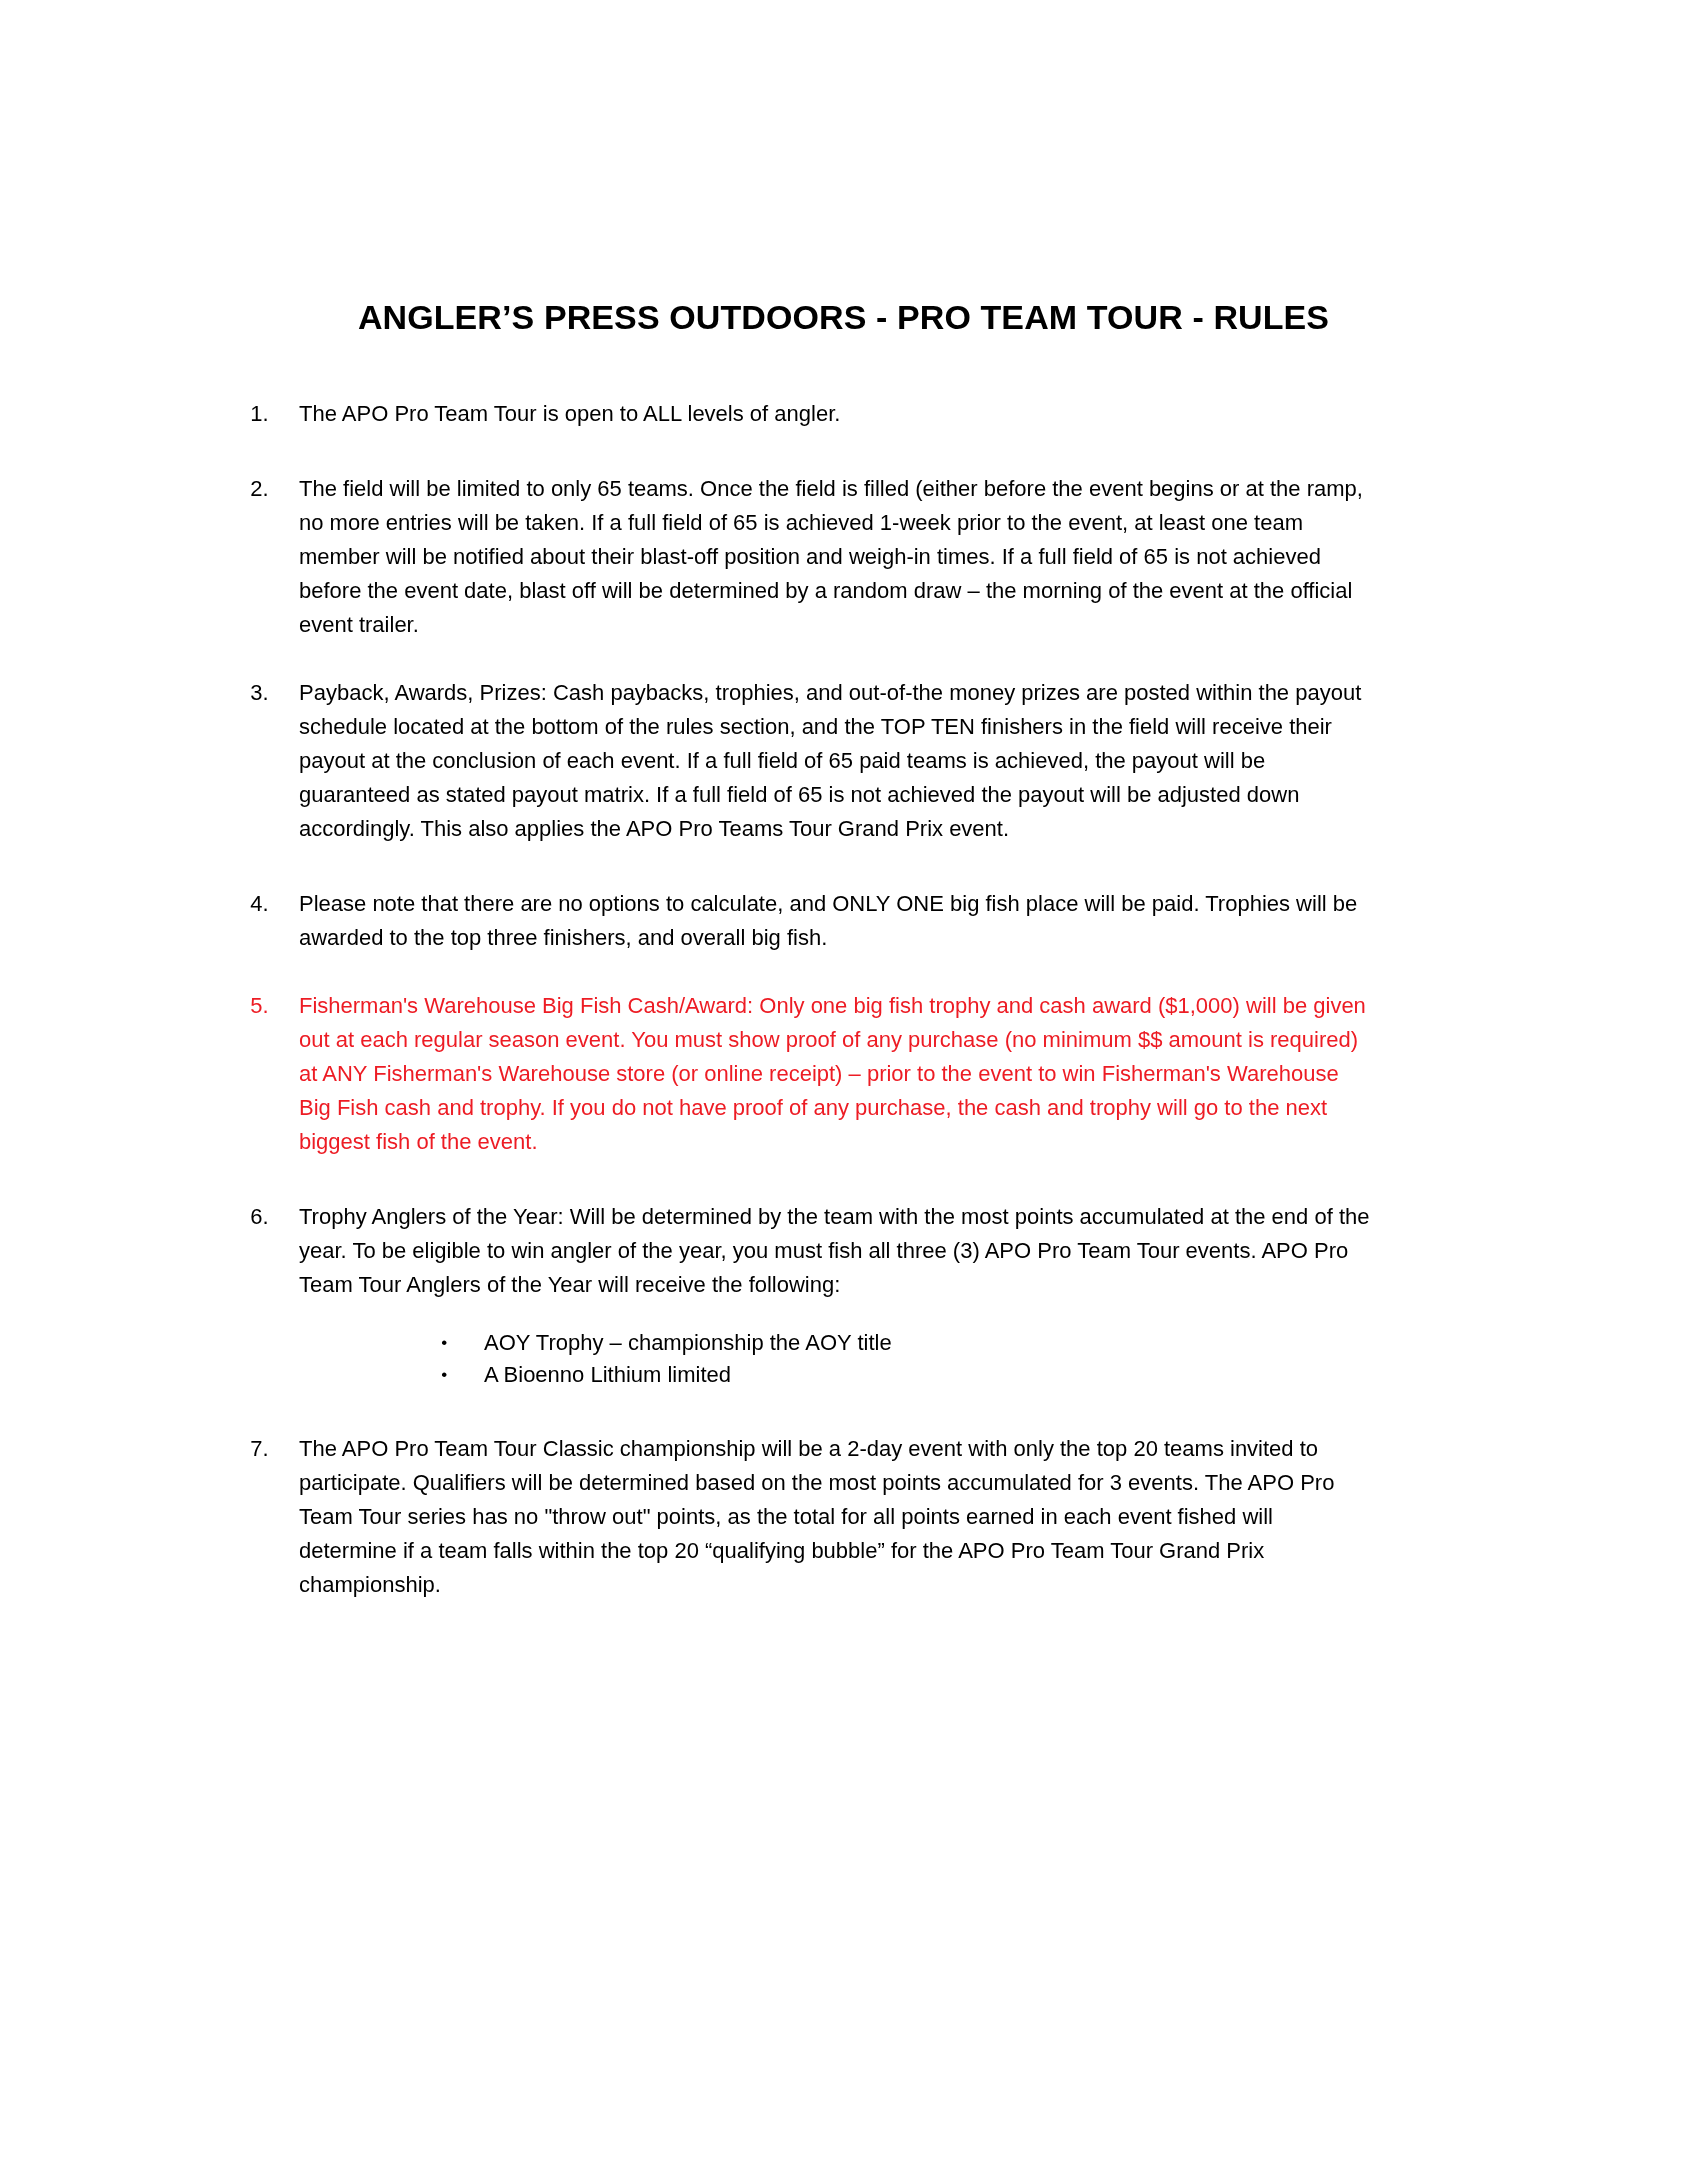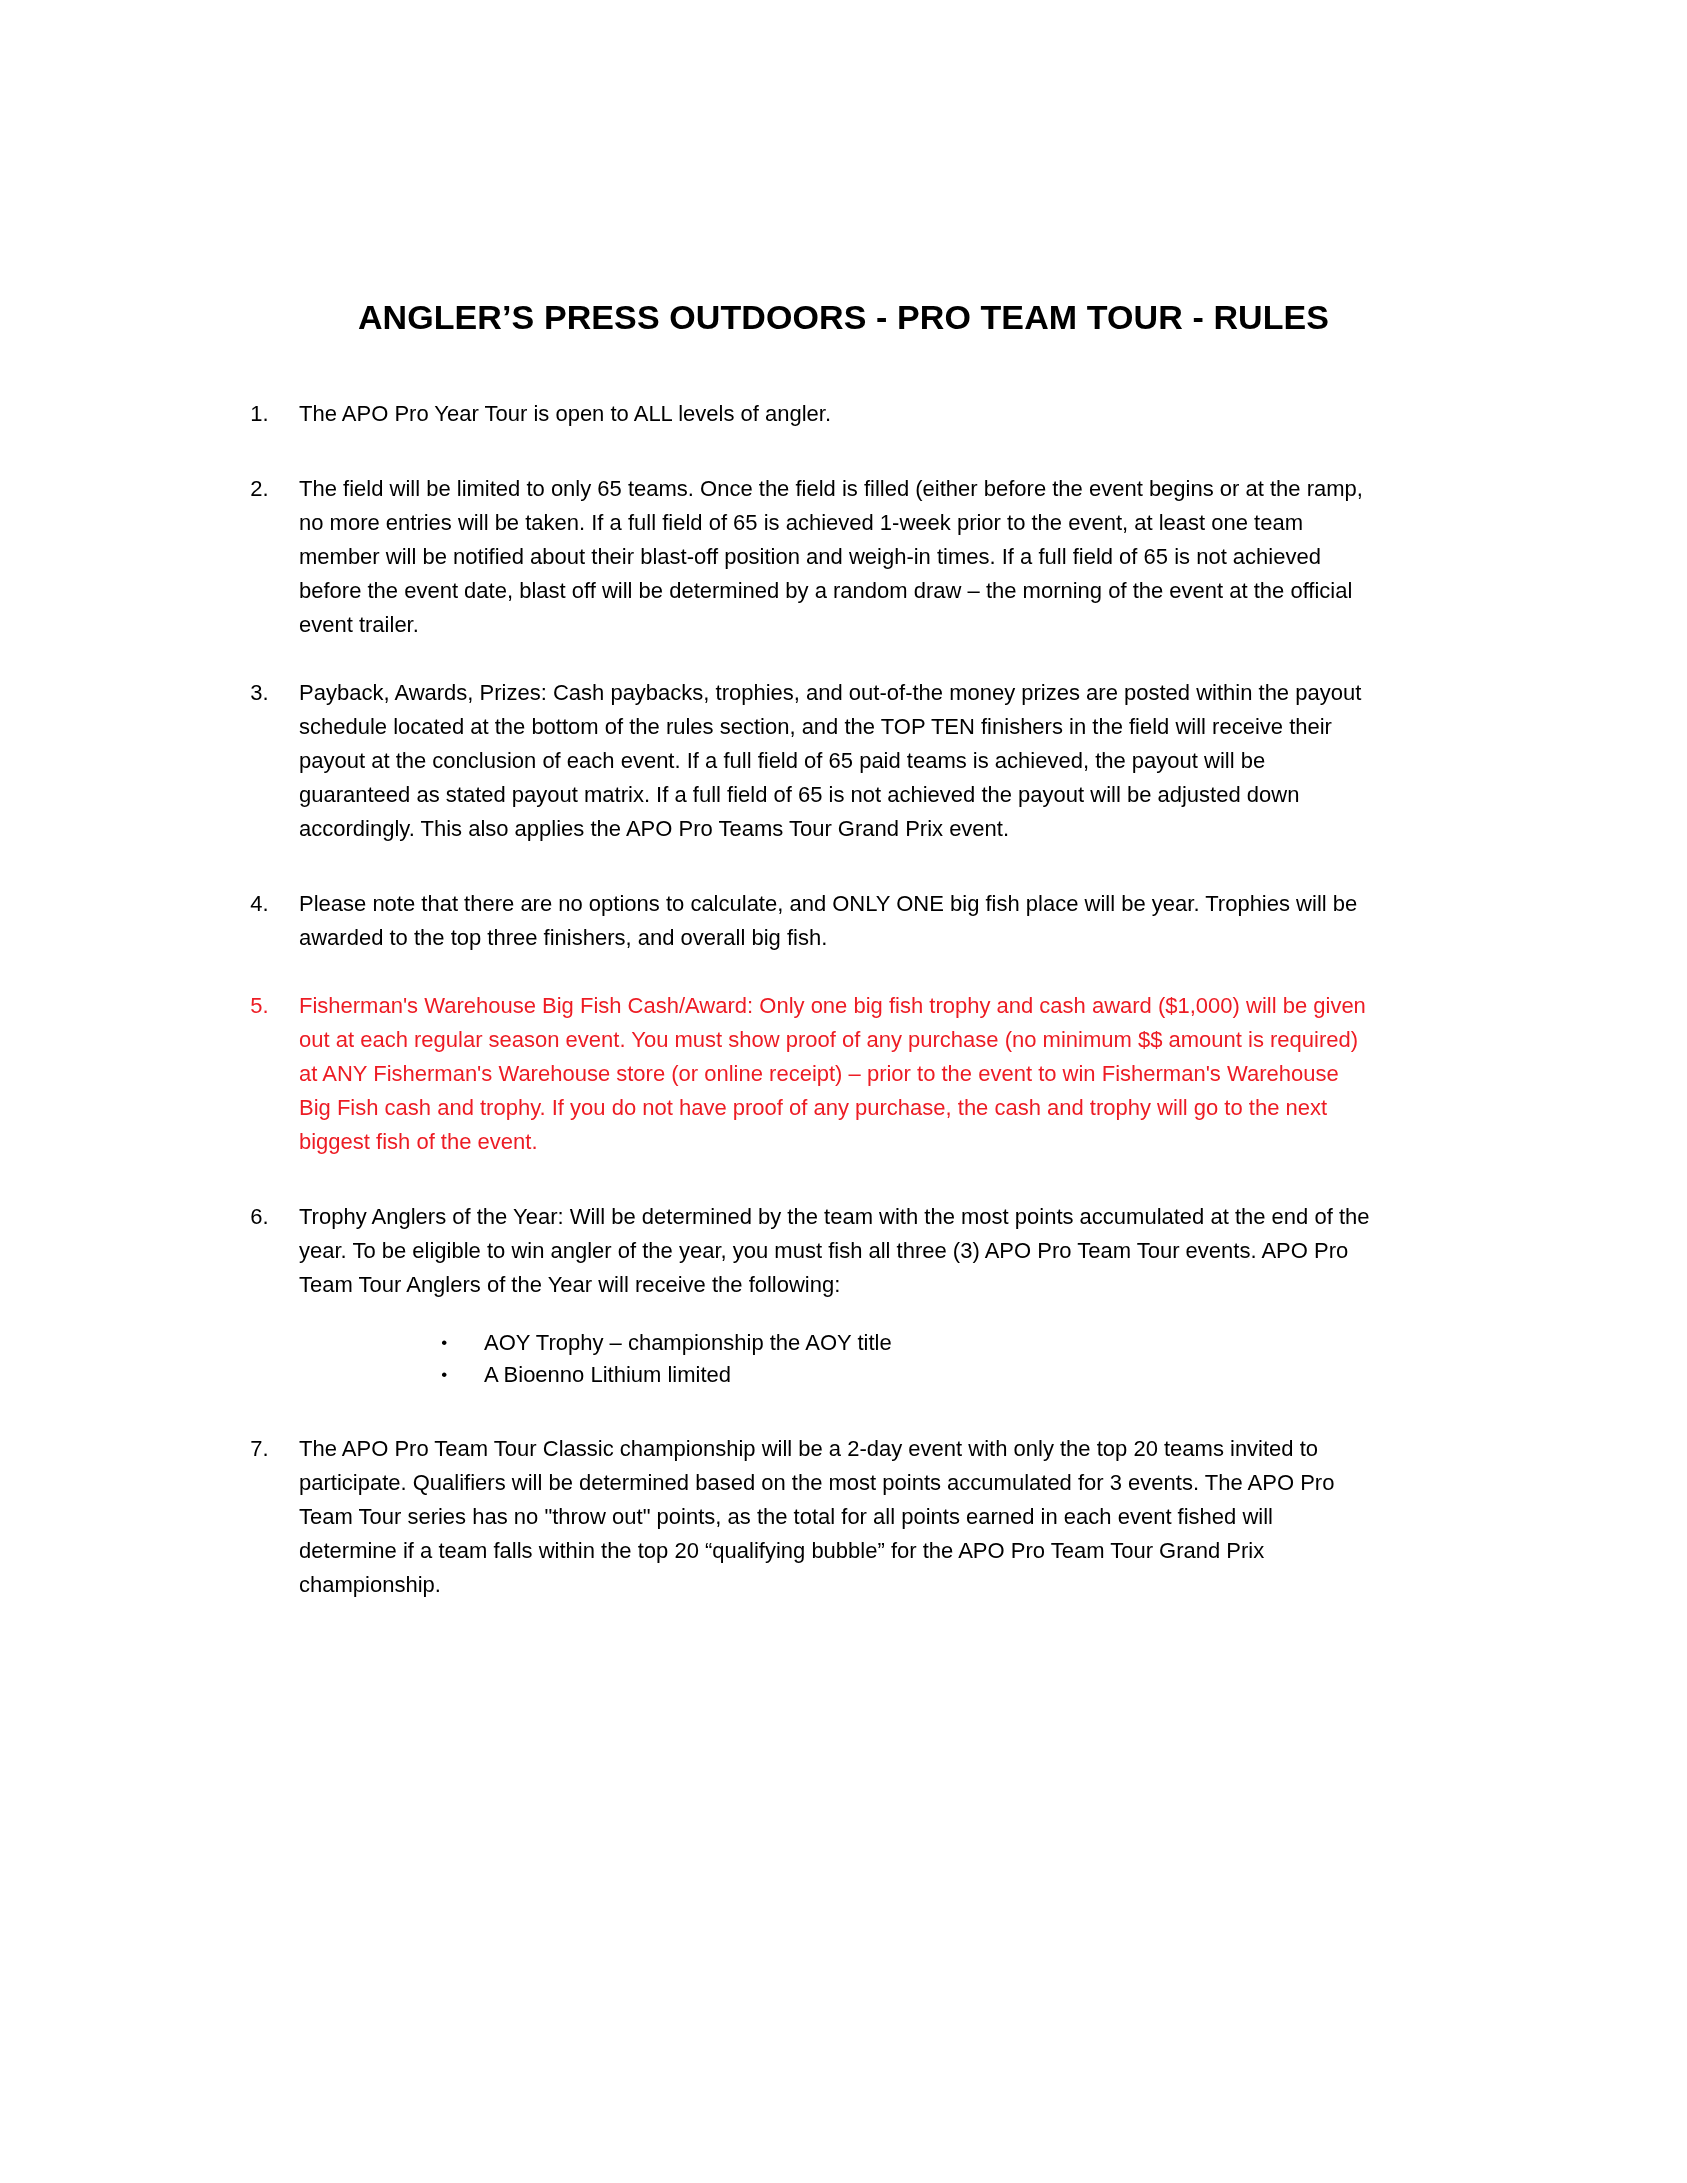--- a/index.html
+++ b/index.html
@@ -93,36 +93,36 @@
 <body>
 
 <div class="page">
 
   <h1 class="doc-title">ANGLER’S PRESS OUTDOORS - PRO TEAM TOUR - RULES</h1>
 
   <div class="rules-list">
 
     <div class="rule-item gap-1">
       <span class="marker">1.</span>
-      <span class="body">The APO Pro Year Tour is open to ALL levels of angler.</span>
+      <span class="body">The APO Pro Team Tour is open to ALL levels of angler.</span>
     </div>
 
     <div class="rule-item gap-large">
       <span class="marker">2.</span>
       <span class="body"><b>The field will be limited to only 65 teams. Once the field is filled (either before the event begins or at the ramp, no more entries will be taken.</b><span> If a full field of 65 is achieved 1-week prior to the event, at least one team member will be notified about their blast-off position and weigh-in times. If a full field of 65 is not achieved before the event date, blast off will be determined by a random draw – the morning of the event at the official event trailer.</span></span>
     </div>
 
     <div class="rule-item gap-med">
       <span class="marker">3.</span>
       <span class="body"><b>Payback, Awards, Prizes:</b><span> Cash paybacks, trophies, and out-of-the money prizes are posted within the payout schedule located at the bottom of the rules section, and the TOP TEN finishers in the field will receive their payout at the conclusion of each event. If a full field of 65 paid teams is achieved, the payout will be guaranteed as stated payout matrix. If a full field of 65 is not achieved the payout will be adjusted down accordingly. This also applies the APO Pro Teams Tour Grand Prix event.</span></span>
     </div>
 
     <div class="rule-item gap-large">
       <span class="marker">4.</span>
-      <span class="body">Please note that there are no options to calculate, and ONLY ONE big fish place will be year. Trophies will be awarded to the top three finishers, and overall big fish.</span>
+      <span class="body">Please note that there are no options to calculate, and ONLY ONE big fish place will be paid. Trophies will be awarded to the top three finishers, and overall big fish.</span>
     </div>
 
     <div class="rule-item rule-red gap-med">
       <span class="marker">5.</span>
       <span class="body"><b>Fisherman's Warehouse Big Fish Cash/Award:</b><span> Only one big fish trophy and cash award ($1,000) will be given out at each regular season event. You must show proof of any purchase (no minimum $$ amount is required) at ANY Fisherman's Warehouse store (or online receipt) – </span><b>prior to the event</b><span> to win Fisherman's Warehouse Big Fish cash and trophy. If you do not have proof of any purchase, the cash and trophy will go to the next biggest fish of the event.</span></span>
     </div>
 
     <div class="rule-item gap-large">
       <span class="marker">6.</span>
       <span class="body"><b>Trophy Anglers of the Year:</b><span> Will be determined by the team with the most points accumulated at the end of the year. To be eligible to win angler of the year, you must fish all three (3) APO Pro Team Tour events. APO Pro Team Tour Anglers of the Year will receive the following:</span></span>

